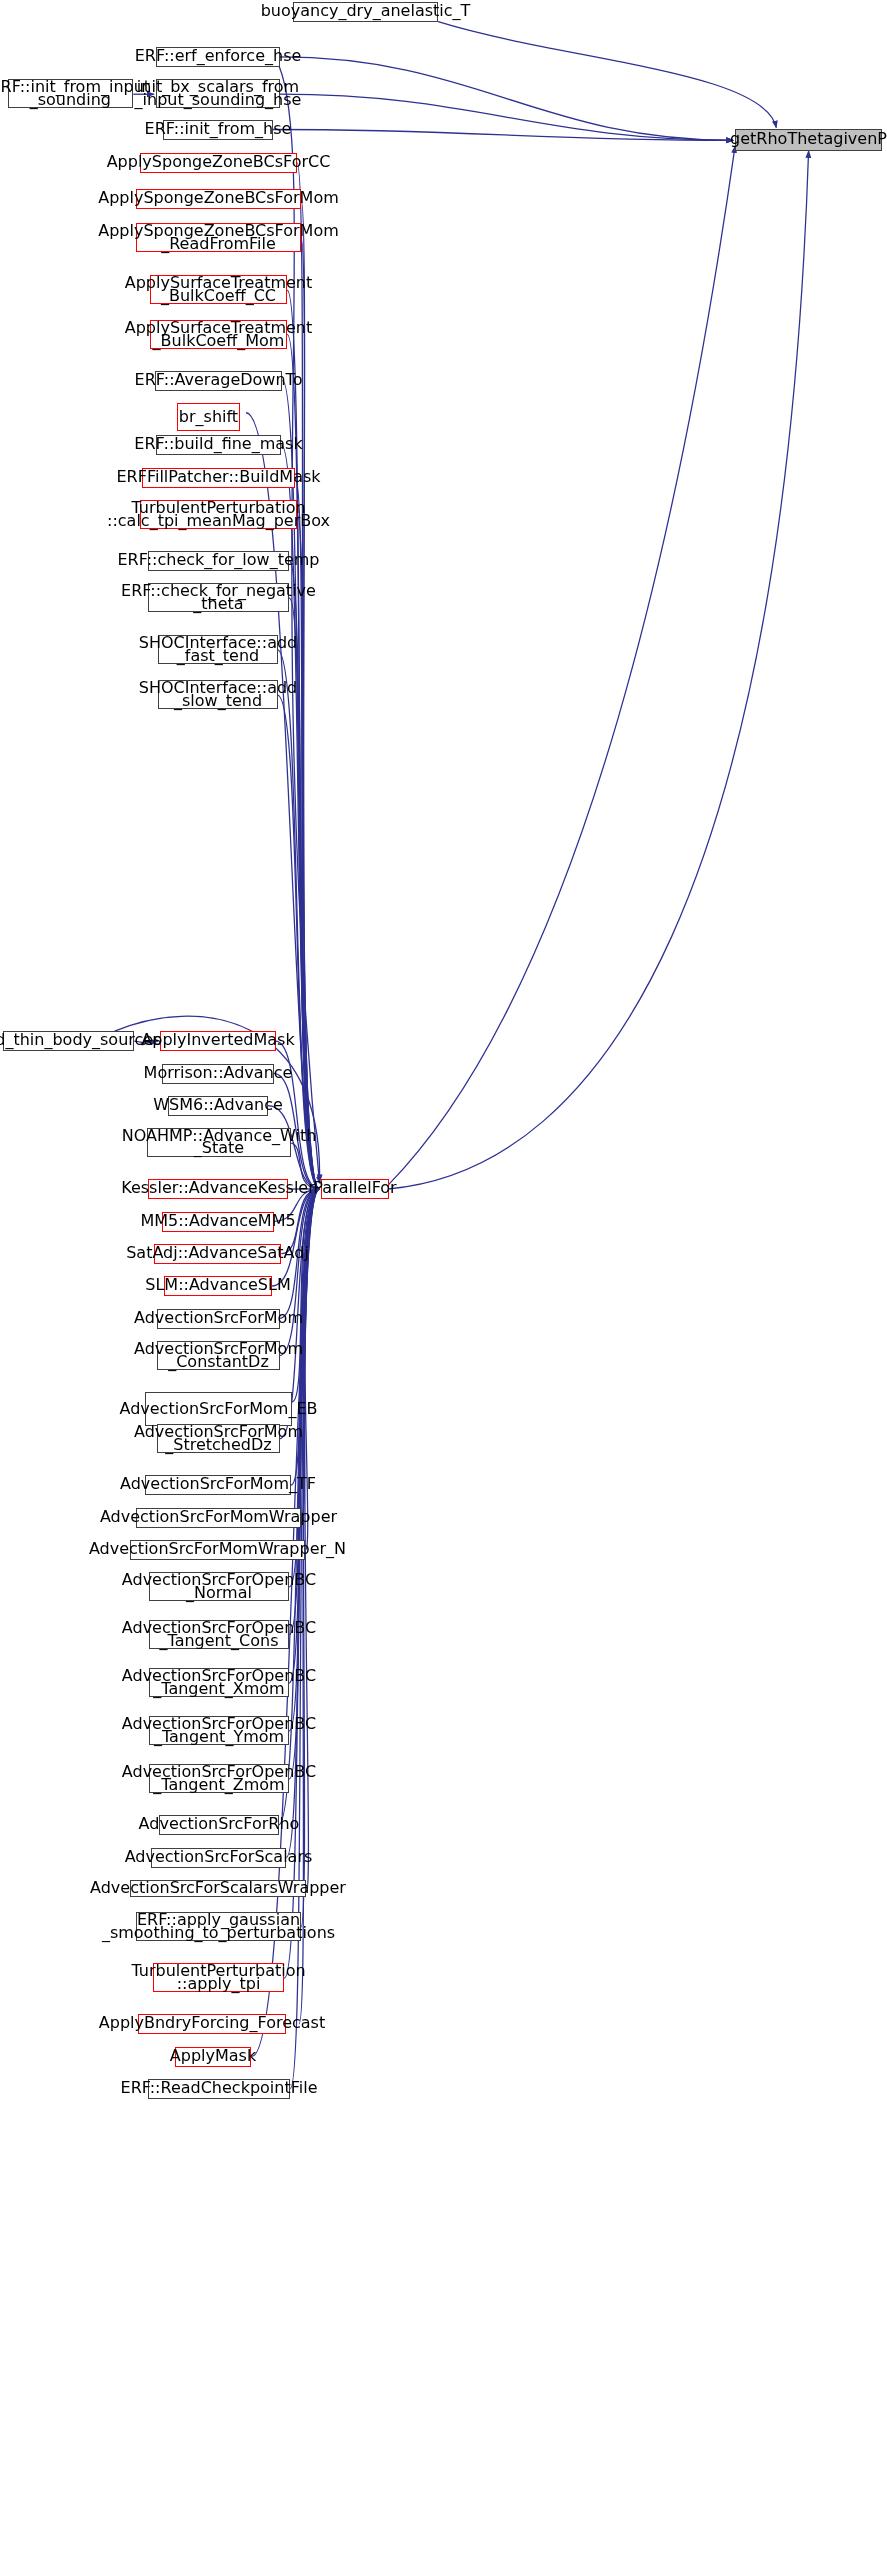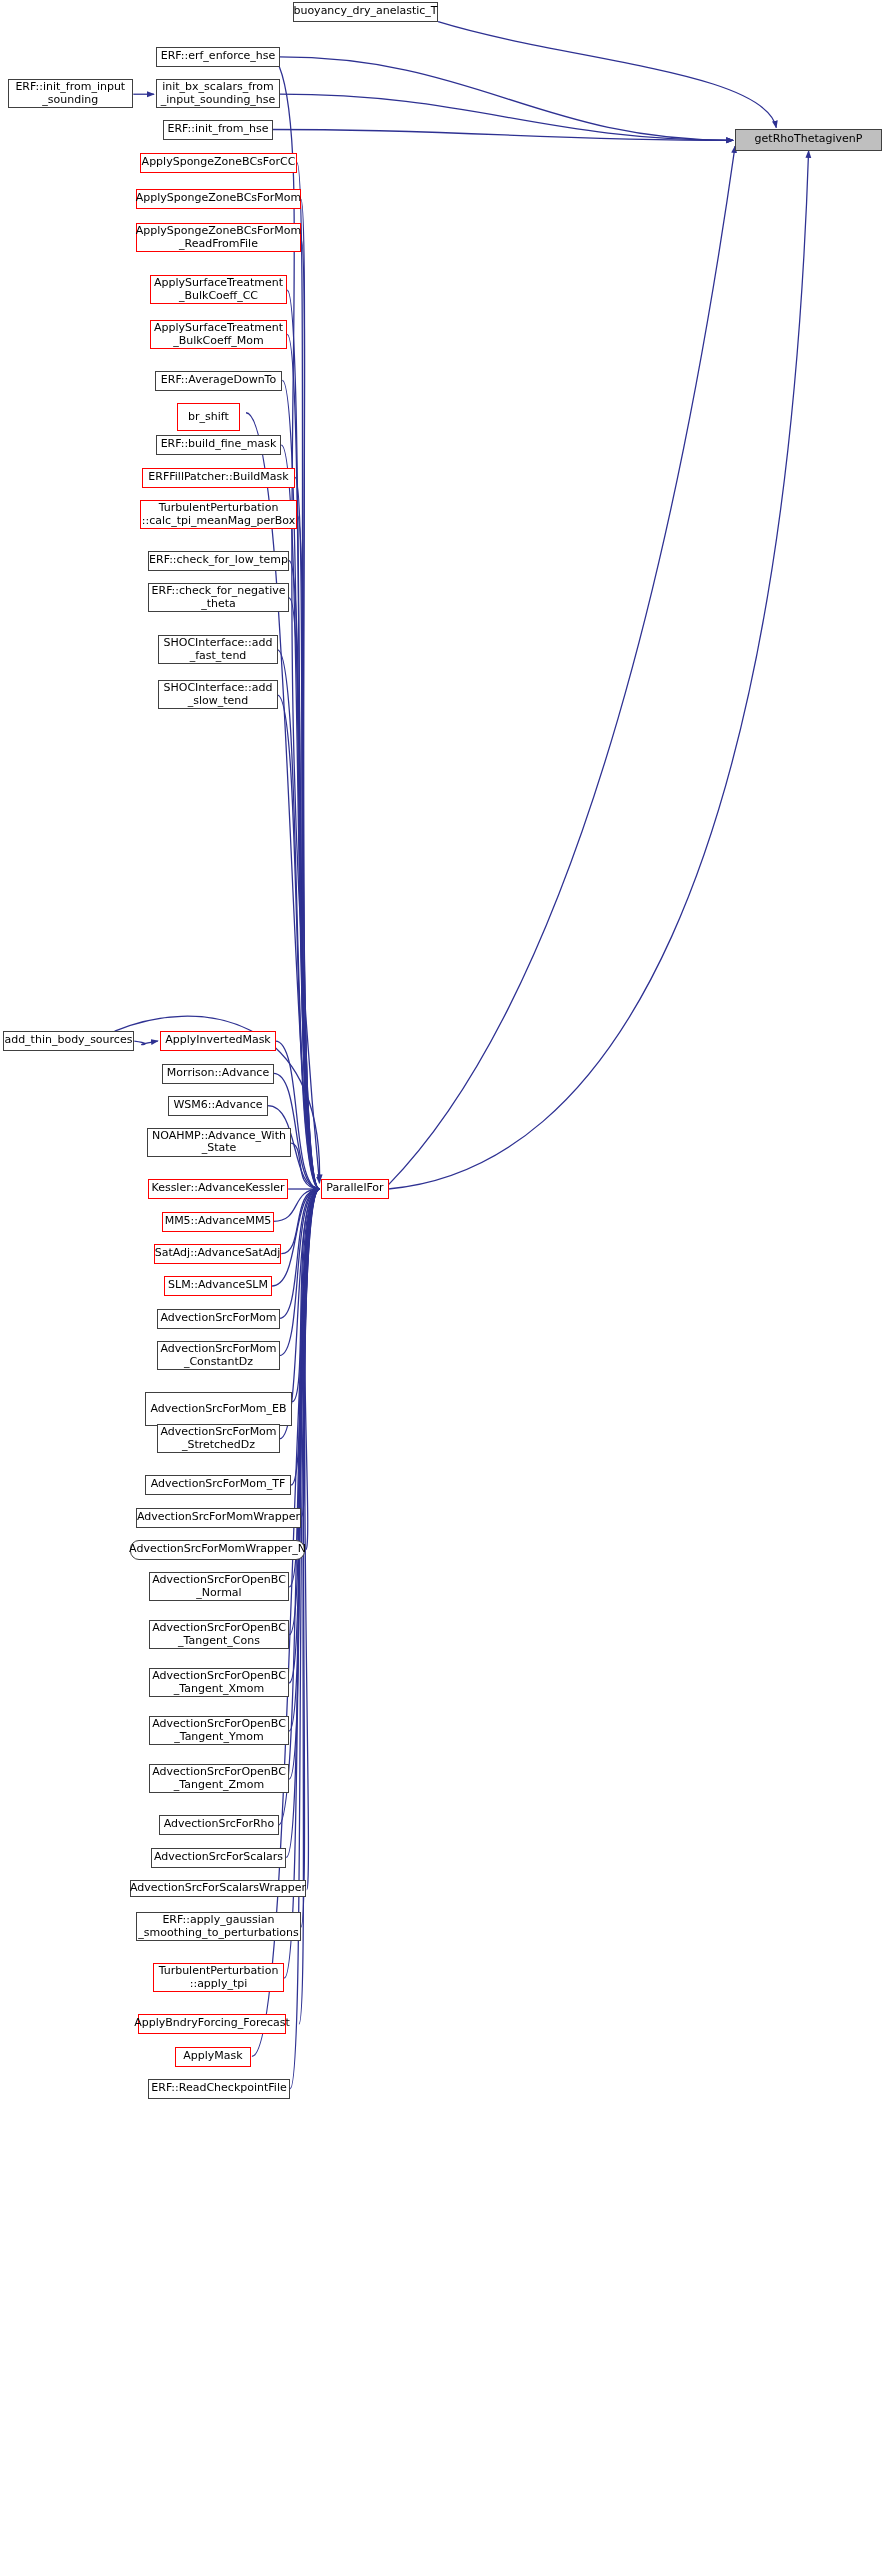--- a/index.html
+++ b/index.html
@@ -1,21 +1,21 @@
 <!DOCTYPE html>
 <html><head>
 <meta charset="utf-8">
 <style>
   html,body{margin:0;padding:0;background:#ffffff;}
   #canvas{position:relative;width:887px;height:2576px;background:#ffffff;
           font-family:"DejaVu Sans","Liberation Sans",sans-serif;}
   #edges{position:absolute;left:0;top:0;width:887px;height:2576px;}
   .node{position:absolute;box-sizing:border-box;background:#ffffff;
         display:flex;align-items:center;justify-content:center;text-align:center;
-        font-size:11px;color:#000000;line-height:12.7px;white-space:pre-line;
+        font-size:16px;color:#000000;line-height:12.7px;white-space:pre-line;
         padding:1px 3.9px;}
   .node.black{border:1.4px solid #404040;}
   .node.red{border:1.4px solid #ff0000;}
   .node.target{border:1.4px solid #404040;background:#bfbfbf;}
 </style>
 </head>
 <body>
 
 <div id="canvas">
   <svg id="edges" viewBox="0 0 905 2628" xmlns="http://www.w3.org/2000/svg">
@@ -118,21 +118,21 @@
     <div class="node red" style="left: 154px; top: 1244px; width: 127px; height: 19.6px;"><span>SatAdj::AdvanceSatAdj</span></div>
     <div class="node red" style="left: 164px; top: 1276px; width: 108px; height: 19.6px;"><span>SLM::AdvanceSLM</span></div>
     <div class="node black" style="left: 157px; top: 1309px; width: 123px; height: 19.6px;"><span>AdvectionSrcForMom</span></div>
     <div class="node black" style="left: 157px; top: 1341px; width: 123px; height: 29px;"><span>AdvectionSrcForMom
 _ConstantDz</span></div>
     <div class="node black" style="left: 145px; top: 1392px; width: 147px; height: 34px;"><span>AdvectionSrcForMom_EB</span></div>
     <div class="node black" style="left: 157px; top: 1424px; width: 123px; height: 29px;"><span>AdvectionSrcForMom
 _StretchedDz</span></div>
     <div class="node black" style="left: 145px; top: 1475px; width: 146px; height: 19.6px;"><span>AdvectionSrcForMom_TF</span></div>
     <div class="node black" style="left: 136px; top: 1508px; width: 165px; height: 19.6px;"><span>AdvectionSrcForMomWrapper</span></div>
-    <div class="node black" style="left: 130px; top: 1540px; width: 175px; height: 19.6px; border-radius: 9px;"><span>AdvectionSrcForMomWrapper_N</span></div>
+    <div class="node black" style="left: 130px; top: 1540px; width: 175px; height: 19.6px;"><span>AdvectionSrcForMomWrapper_N</span></div>
     <div class="node black" style="left: 149px; top: 1572px; width: 140px; height: 29px;"><span>AdvectionSrcForOpenBC
 _Normal</span></div>
     <div class="node black" style="left: 149px; top: 1620px; width: 140px; height: 29px;"><span>AdvectionSrcForOpenBC
 _Tangent_Cons</span></div>
     <div class="node black" style="left: 149px; top: 1668px; width: 140px; height: 29px;"><span>AdvectionSrcForOpenBC
 _Tangent_Xmom</span></div>
     <div class="node black" style="left: 149px; top: 1716px; width: 140px; height: 29px;"><span>AdvectionSrcForOpenBC
 _Tangent_Ymom</span></div>
     <div class="node black" style="left: 149px; top: 1764px; width: 140px; height: 29px;"><span>AdvectionSrcForOpenBC
 _Tangent_Zmom</span></div>

